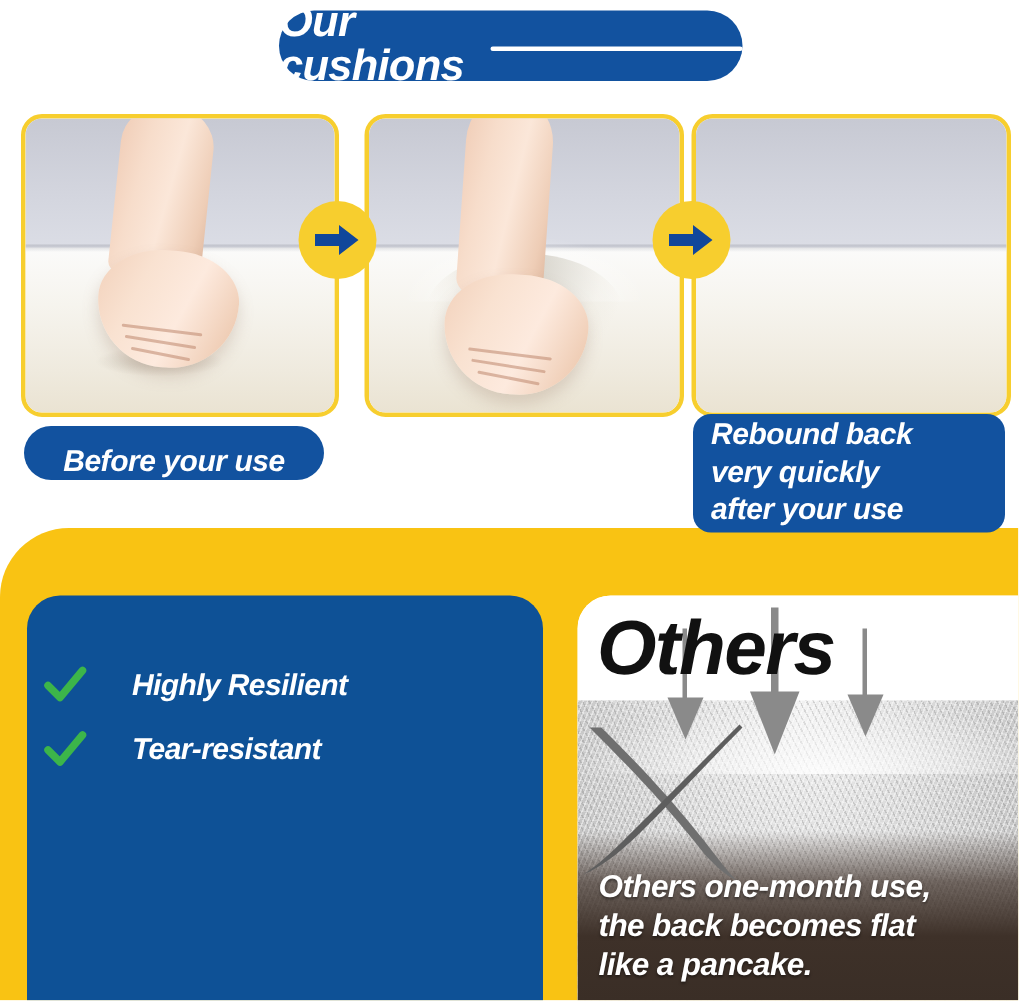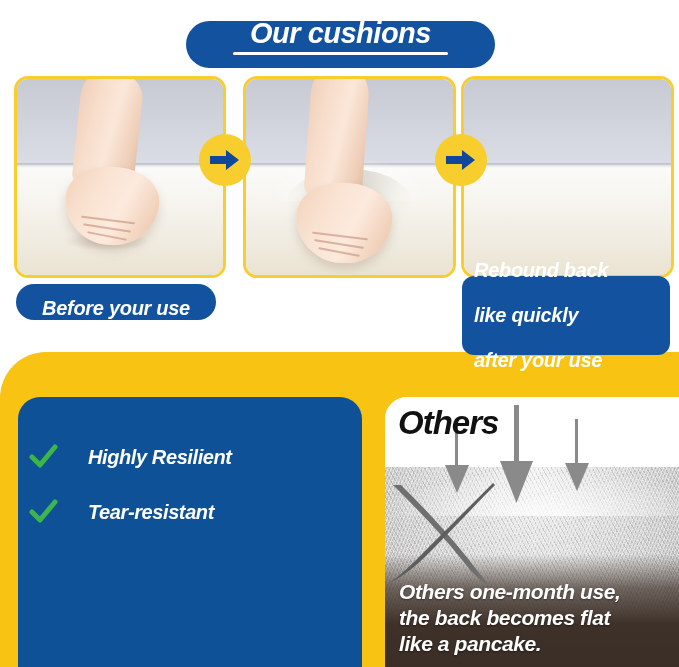--- a/index.html
+++ b/index.html
@@ -7,24 +7,24 @@
     width:679px;height:667px;
     background:#ffffff;
     font-family:"Liberation Sans", sans-serif;
     overflow:hidden;
     position:relative;
   }
   #page{position:relative;width:679px;height:667px;overflow:hidden;background:#fff;}
 
   
   .title-pill{
-    position:absolute;left:186px;top:21px;width:309px;height:47px;
+    position:absolute;left:186px;top:7px;width:309px;height:47px;
     background:#12529F;border-radius:24px;
     display:flex;align-items:center;
-    flex-direction:column;
+    flex-direction:row;
   }
   .title-text{
     color:#ffffff;font-size:29px;font-weight:bold;font-style:italic;
     letter-spacing:-0.5px;line-height:1;margin-top:-2px;
   }
   .title-underline{
     width:215px;height:3px;background:#ffffff;margin-top:4px;border-radius:2px;
   }
 
   
@@ -97,21 +97,21 @@
   .cap-pill.c1{left:16px;top:284px;width:200px;height:36px;}
   .cap-pill.c2{left:253px;top:284px;width:178px;height:36px;}
   .cap-text{
     color:#fff;font-size:20px;font-weight:bold;font-style:italic;
     letter-spacing:-0.3px;white-space:nowrap;
   }
   .cap-box{
     position:absolute;left:462px;top:276px;width:208px;height:79px;
     background:#12529F;border-radius:12px;
     display:flex;flex-direction:column;justify-content:center;
-    padding:0 0 0 12px;box-sizing:border-box;z-index:7;gap:20px;
+    padding:0 0 0 12px;box-sizing:border-box;z-index:7;
   }
   .cap-box .line{
     color:#fff;font-size:20px;font-weight:bold;font-style:italic;
     line-height:25px;letter-spacing:-0.3px;white-space:nowrap;
   }
 
   
   .yellow-bg{
     position:absolute;left:0;top:352px;width:679px;height:315px;
     background:#F9C313;border-top-left-radius:46px;
@@ -119,21 +119,21 @@
 
   
   .blue-panel{
     position:absolute;left:18px;top:397px;width:344px;height:270px;
     background:#0E5196;border-radius:22px 22px 0 0;overflow:hidden;
   }
   .feat-row{
     position:absolute;left:28px;display:flex;align-items:center;
   }
   .feat-row.r1{top:442px;}
-  .feat-row.r2{top:497px;align-items:center;}
+  .feat-row.r2{top:485px;align-items:center;}
   .feat-row.r3{top:552px;}
   .check{width:30px;height:30px;flex:0 0 30px;}
   .feat-text{
     color:#ffffff;font-size:20px;font-weight:bold;font-style:italic;
     margin-left:30px;letter-spacing:-0.4px;white-space:nowrap;
   }
 
   
   .others-panel{
     position:absolute;left:385px;top:397px;width:294px;height:270px;
@@ -158,21 +158,21 @@
   .fiber-ridge{
     position:absolute;left:-4%;top:26%;width:108%;height:18%;
     background:radial-gradient(ellipse at 55% 100%, rgba(255,255,255,.85) 0%, rgba(255,255,255,0) 68%);
   }
   .dark-bottom{
     position:absolute;left:0;bottom:0;width:100%;height:42%;
     background:linear-gradient(180deg, rgba(70,56,48,0) 0%, rgba(70,56,48,.72) 30%, #3e3129 62%, #3a2e26 100%);
   }
   .others-title{
     position:absolute;left:13px;top:9px;
-    color:#111111;font-size:33px;font-weight:bold;font-style:italic;
+    color:#111111;font-size:51px;font-weight:bold;font-style:italic;
     letter-spacing:-1px;line-height:1;z-index:4;
   }
   .down-arrows{position:absolute;left:48px;top:4px;z-index:3;}
   .xmark{position:absolute;left:-6px;top:78px;z-index:4;}
   .others-caption{
     position:absolute;left:14px;bottom:10px;z-index:6;
   }
   .others-caption .line{
     color:#ffffff;font-size:21px;font-weight:bold;font-style:italic;
     line-height:26px;letter-spacing:-0.4px;white-space:nowrap;
@@ -240,21 +240,21 @@
       <div class="foam-top"></div>
       <div class="foam-edge"></div>
     </div>
   </div>
 
   <div class="cap-pill c1">
     <span class="cap-text">Before your use</span>
   </div>
   <div class="cap-box">
     <div class="line">Rebound back</div>
-    <div class="line">like  quickly</div>
+    <div class="line">very  quickly</div>
     <div class="line">after your use</div>
   </div>
 
   <div class="yellow-bg"></div>
 
   <div class="blue-panel">
     
   </div>
 
   <div class="feat-row r1">

